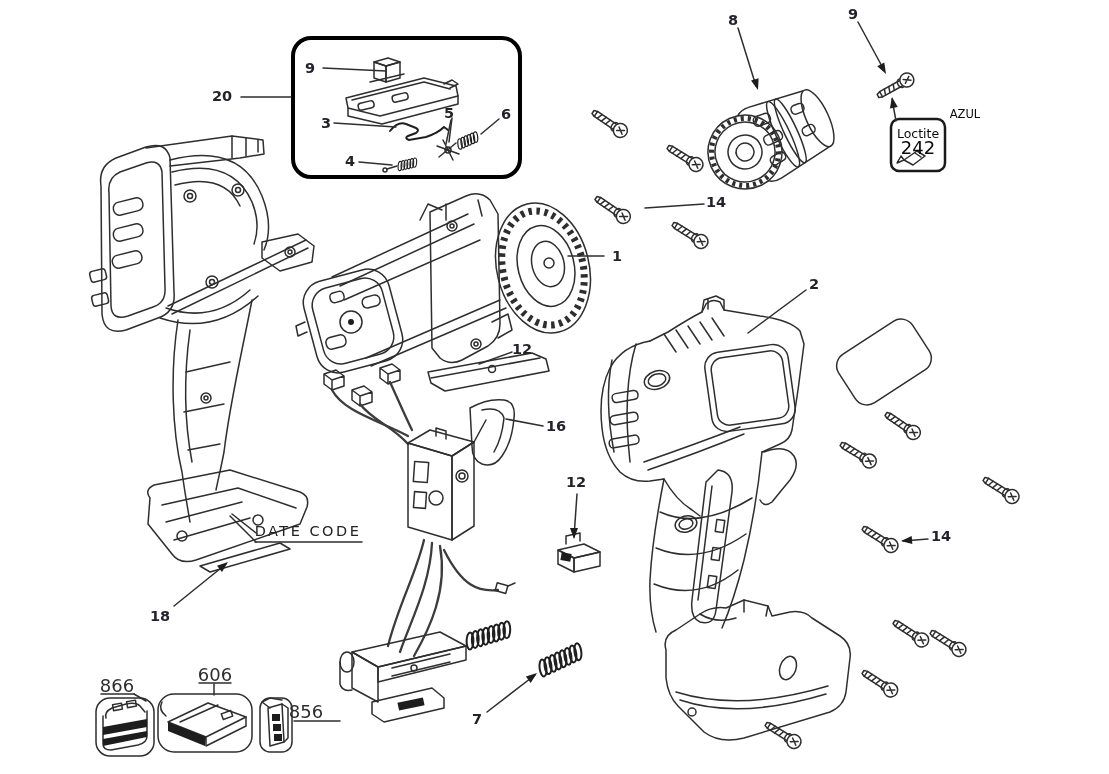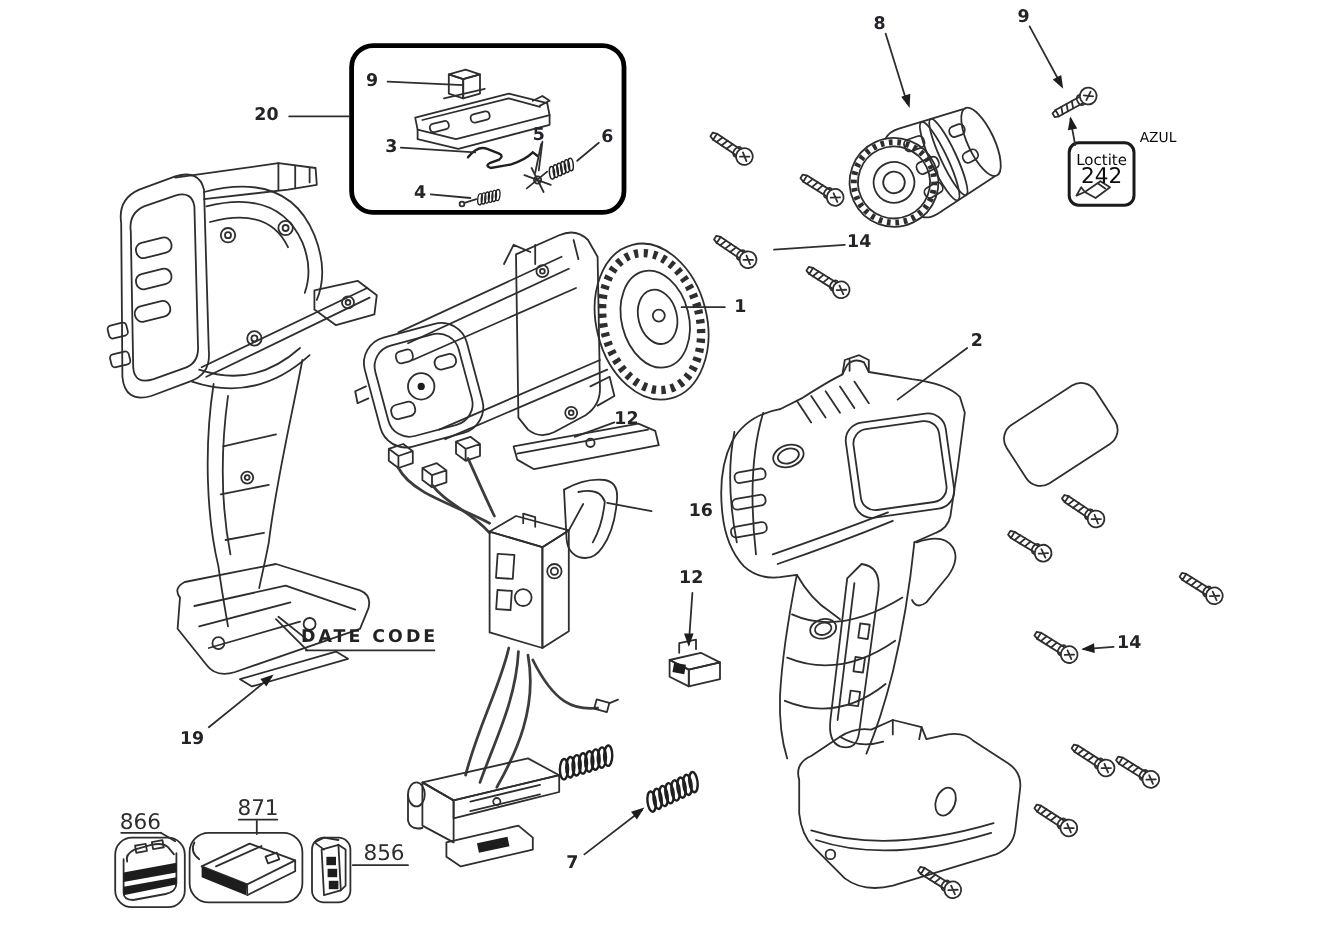--- a/index.html
+++ b/index.html
@@ -9,21 +9,21 @@
   .ln{stroke:#2e2e2e;stroke-width:1.5;fill:none;stroke-linecap:round;stroke-linejoin:round;}
   .ln2{stroke:#1f1f1f;stroke-width:2;fill:none;stroke-linecap:round;}
   .wire{stroke:#3c3c3c;stroke-width:2.3;fill:none;stroke-linecap:round;}
   .fil{fill:#1d1d1d;stroke:none;}
   .whead{fill:#ffffff;stroke:#2e2e2e;stroke-width:1.5;}
   .callout{position:absolute;transform:translate(-50%,-50%);font-weight:bold;font-size:14.5px;
            color:#23232a;white-space:nowrap;z-index:5;}
   .sku{position:absolute;transform:translate(-50%,-50%);font-weight:normal;font-size:18px;
        color:#2e2e2e;white-space:nowrap;z-index:5;}
   .dc{position:absolute;transform:translate(-50%,-50%);font-size:14.5px;letter-spacing:2.5px;
-      color:#222;font-weight:bold;white-space:nowrap;z-index:5;}
+      color:#222;font-weight:normal;white-space:nowrap;z-index:5;}
   .loct{position:absolute;transform:translate(-50%,-50%);font-weight:normal;color:#0b0b0b;
         white-space:nowrap;z-index:5;}
 </style>
 </head>
 <body>
 
 <div class="stage">
 
 <svg width="1109" height="774" viewBox="0 0 1109 774">
   <defs>
@@ -378,30 +378,30 @@
 <div class="callout" style="left:310px;top:68px">9</div>
 <div class="callout" style="left:326px;top:123px">3</div>
 <div class="callout" style="left:449px;top:113px">5</div>
 <div class="callout" style="left:506px;top:114px">6</div>
 <div class="callout" style="left:350px;top:161px">4</div>
 <div class="callout" style="left:733px;top:20px">8</div>
 <div class="callout" style="left:853px;top:14px">9</div>
 <div class="callout" style="left:716px;top:202px">14</div>
 <div class="callout" style="left:617px;top:256px">1</div>
 <div class="callout" style="left:522px;top:349px">12</div>
-<div class="callout" style="left:584px;top:426px">16</div>
+<div class="callout" style="left:556px;top:426px">16</div>
 <div class="callout" style="left:576px;top:482px">12</div>
 <div class="callout" style="left:814px;top:284px">2</div>
 <div class="callout" style="left:941px;top:536px">14</div>
-<div class="callout" style="left:160px;top:616px">19</div>
+<div class="callout" style="left:160px;top:616px">18</div>
 <div class="callout" style="left:477px;top:719px">7</div>
 
 <div class="sku" style="left:117px;top:685px">866</div>
-<div class="sku" style="left:215px;top:674px">871</div>
-<div class="sku" style="left:320px;top:711px">856</div>
+<div class="sku" style="left:215px;top:674px">606</div>
+<div class="sku" style="left:306px;top:711px">856</div>
 
 <div class="dc" style="left:308px;top:531px">DATE CODE</div>
 
 <div class="loct" style="left:918px;top:133px;font-size:12.5px">Loctite</div>
 <div class="loct" style="left:918px;top:147px;font-size:18px">242</div>
 <div class="loct" style="left:965px;top:114px;font-size:11.5px">AZUL</div>
 
 </div>
 
 </body></html>

